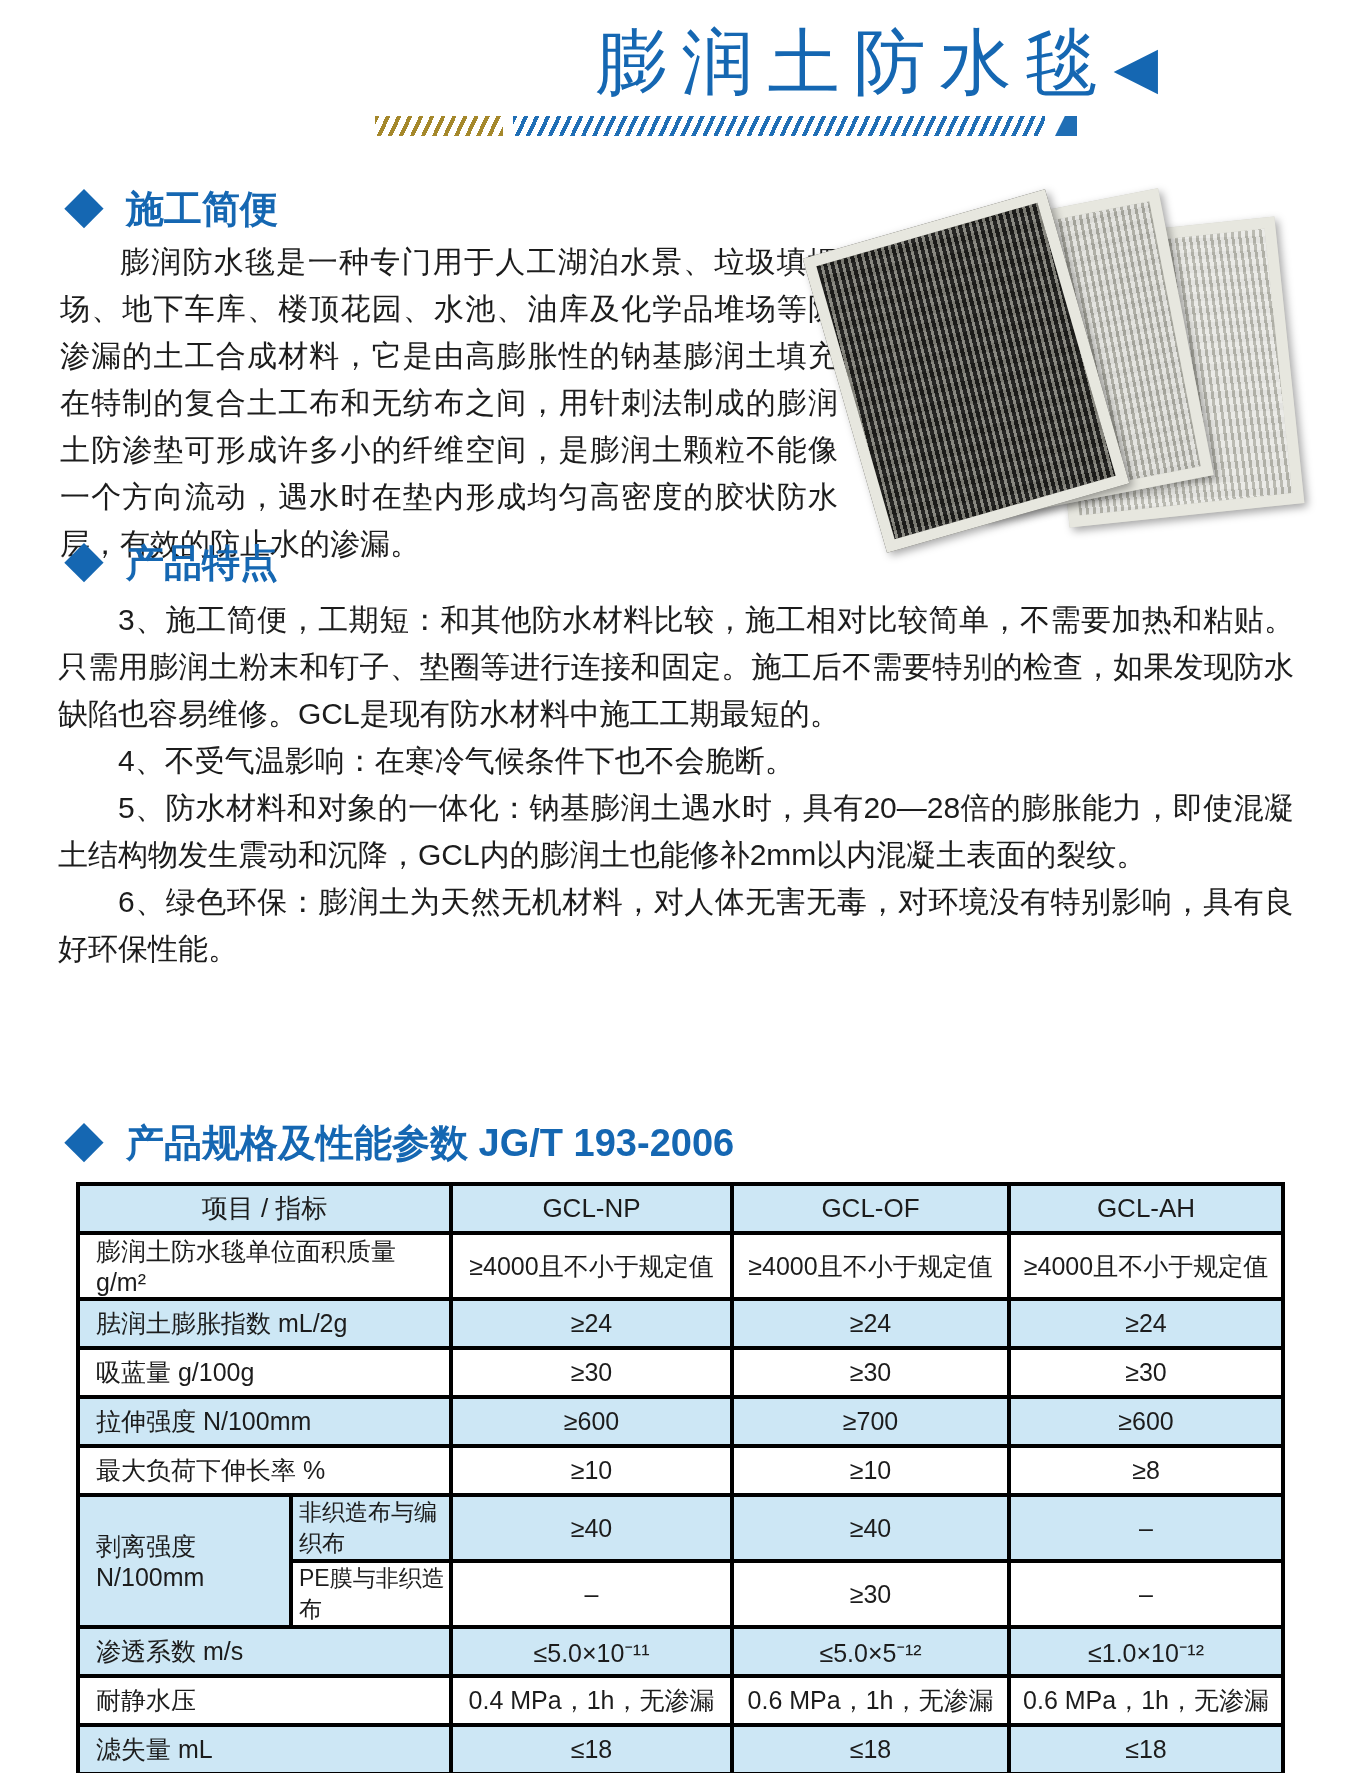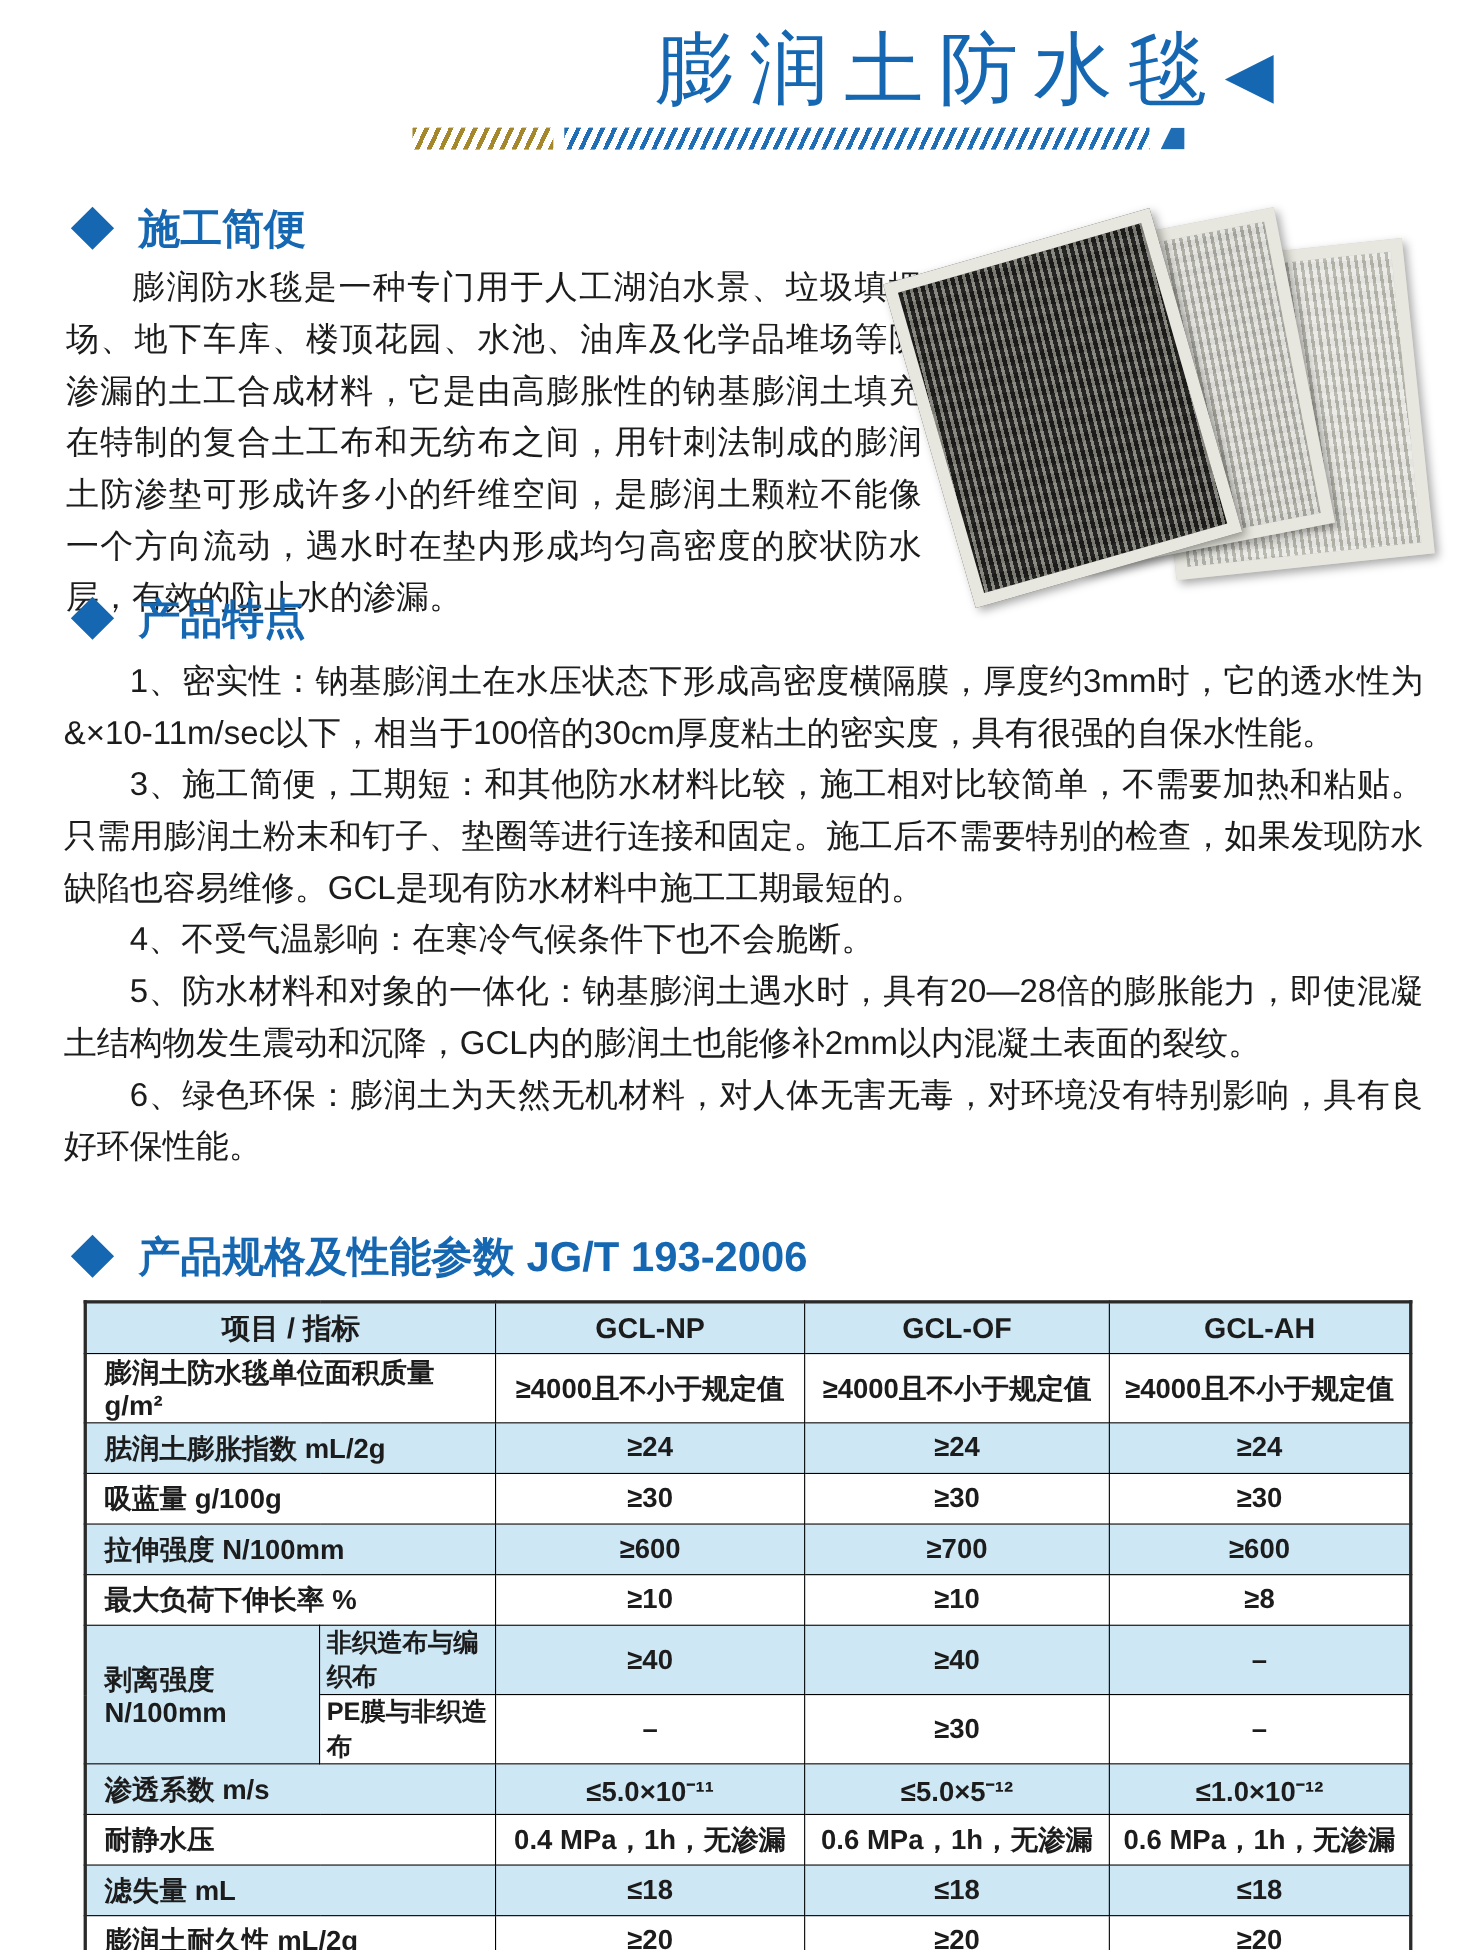--- a/index.html
+++ b/index.html
@@ -54,21 +54,21 @@
     background-color:#45443f;
     background-image:repeating-linear-gradient(92deg,rgba(0,0,0,.62) 0 4px,rgba(200,200,188,.4) 4px 7px),
                      repeating-linear-gradient(6deg,rgba(255,255,255,.14) 0 8px,transparent 8px 16px);
   }
   
   .spec-table{
     position:absolute;left:76px;top:1182px;width:1205px;
     border-collapse:collapse;table-layout:fixed;border:3px solid #2a2a2a;
     font-size:25px;color:#1c1c1c;
   }
-  .spec-table td,.spec-table th{border:1px solid #000000;height:45px;padding:0 4px;font-weight:bold;}
+  .spec-table td,.spec-table th{border:4px solid #000000;height:45px;padding:0 4px;font-weight:normal;}
   .spec-table th{font-size:26px;text-align:center;}
   .spec-table .lbl{text-align:left;padding-left:16px;}
   .spec-table .sub{font-size:23px;text-align:left;padding-left:6px;margin-top:36px;}
   .spec-table .val{text-align:center;}
   tr.shade td,tr.shade th,.shade-cell{background:#cde7f5;}
 </style>
 </head>
 <body>
 
 <div class="page">
@@ -92,21 +92,20 @@
     <div class="mat mat-back"></div>
     <div class="mat mat-mid"></div>
     <div class="mat mat-front"></div>
   </div>
 
   <div class="section-head head-features">
     <span class="diamond">◆</span>
     <span>产品特点</span>
   </div>
   <div class="features">
-    <p>1、密实性：钠基膨润土在水压状态下形成高密度横隔膜，厚度约3mm时，它的透水性为 &amp;×10-11m/sec以下，相当于100倍的30cm厚度粘土的密实度，具有很强的自保水性能。</p>
     <p>3、施工简便，工期短：和其他防水材料比较，施工相对比较简单，不需要加热和粘贴。只需用膨润土粉末和钉子、垫圈等进行连接和固定。施工后不需要特别的检查，如果发现防水缺陷也容易维修。GCL是现有防水材料中施工工期最短的。</p>
     <p>4、不受气温影响：在寒冷气候条件下也不会脆断。</p>
     <p>5、防水材料和对象的一体化：钠基膨润土遇水时，具有20—28倍的膨胀能力，即使混凝土结构物发生震动和沉降，GCL内的膨润土也能修补2mm以内混凝土表面的裂纹。</p>
     <p>6、绿色环保：膨润土为天然无机材料，对人体无害无毒，对环境没有特别影响，具有良好环保性能。</p>
   </div>
 
   <div class="section-head head-specs">
     <span class="diamond">◆</span>
     <span>产品规格及性能参数 JG/T 193-2006</span>
   </div>

